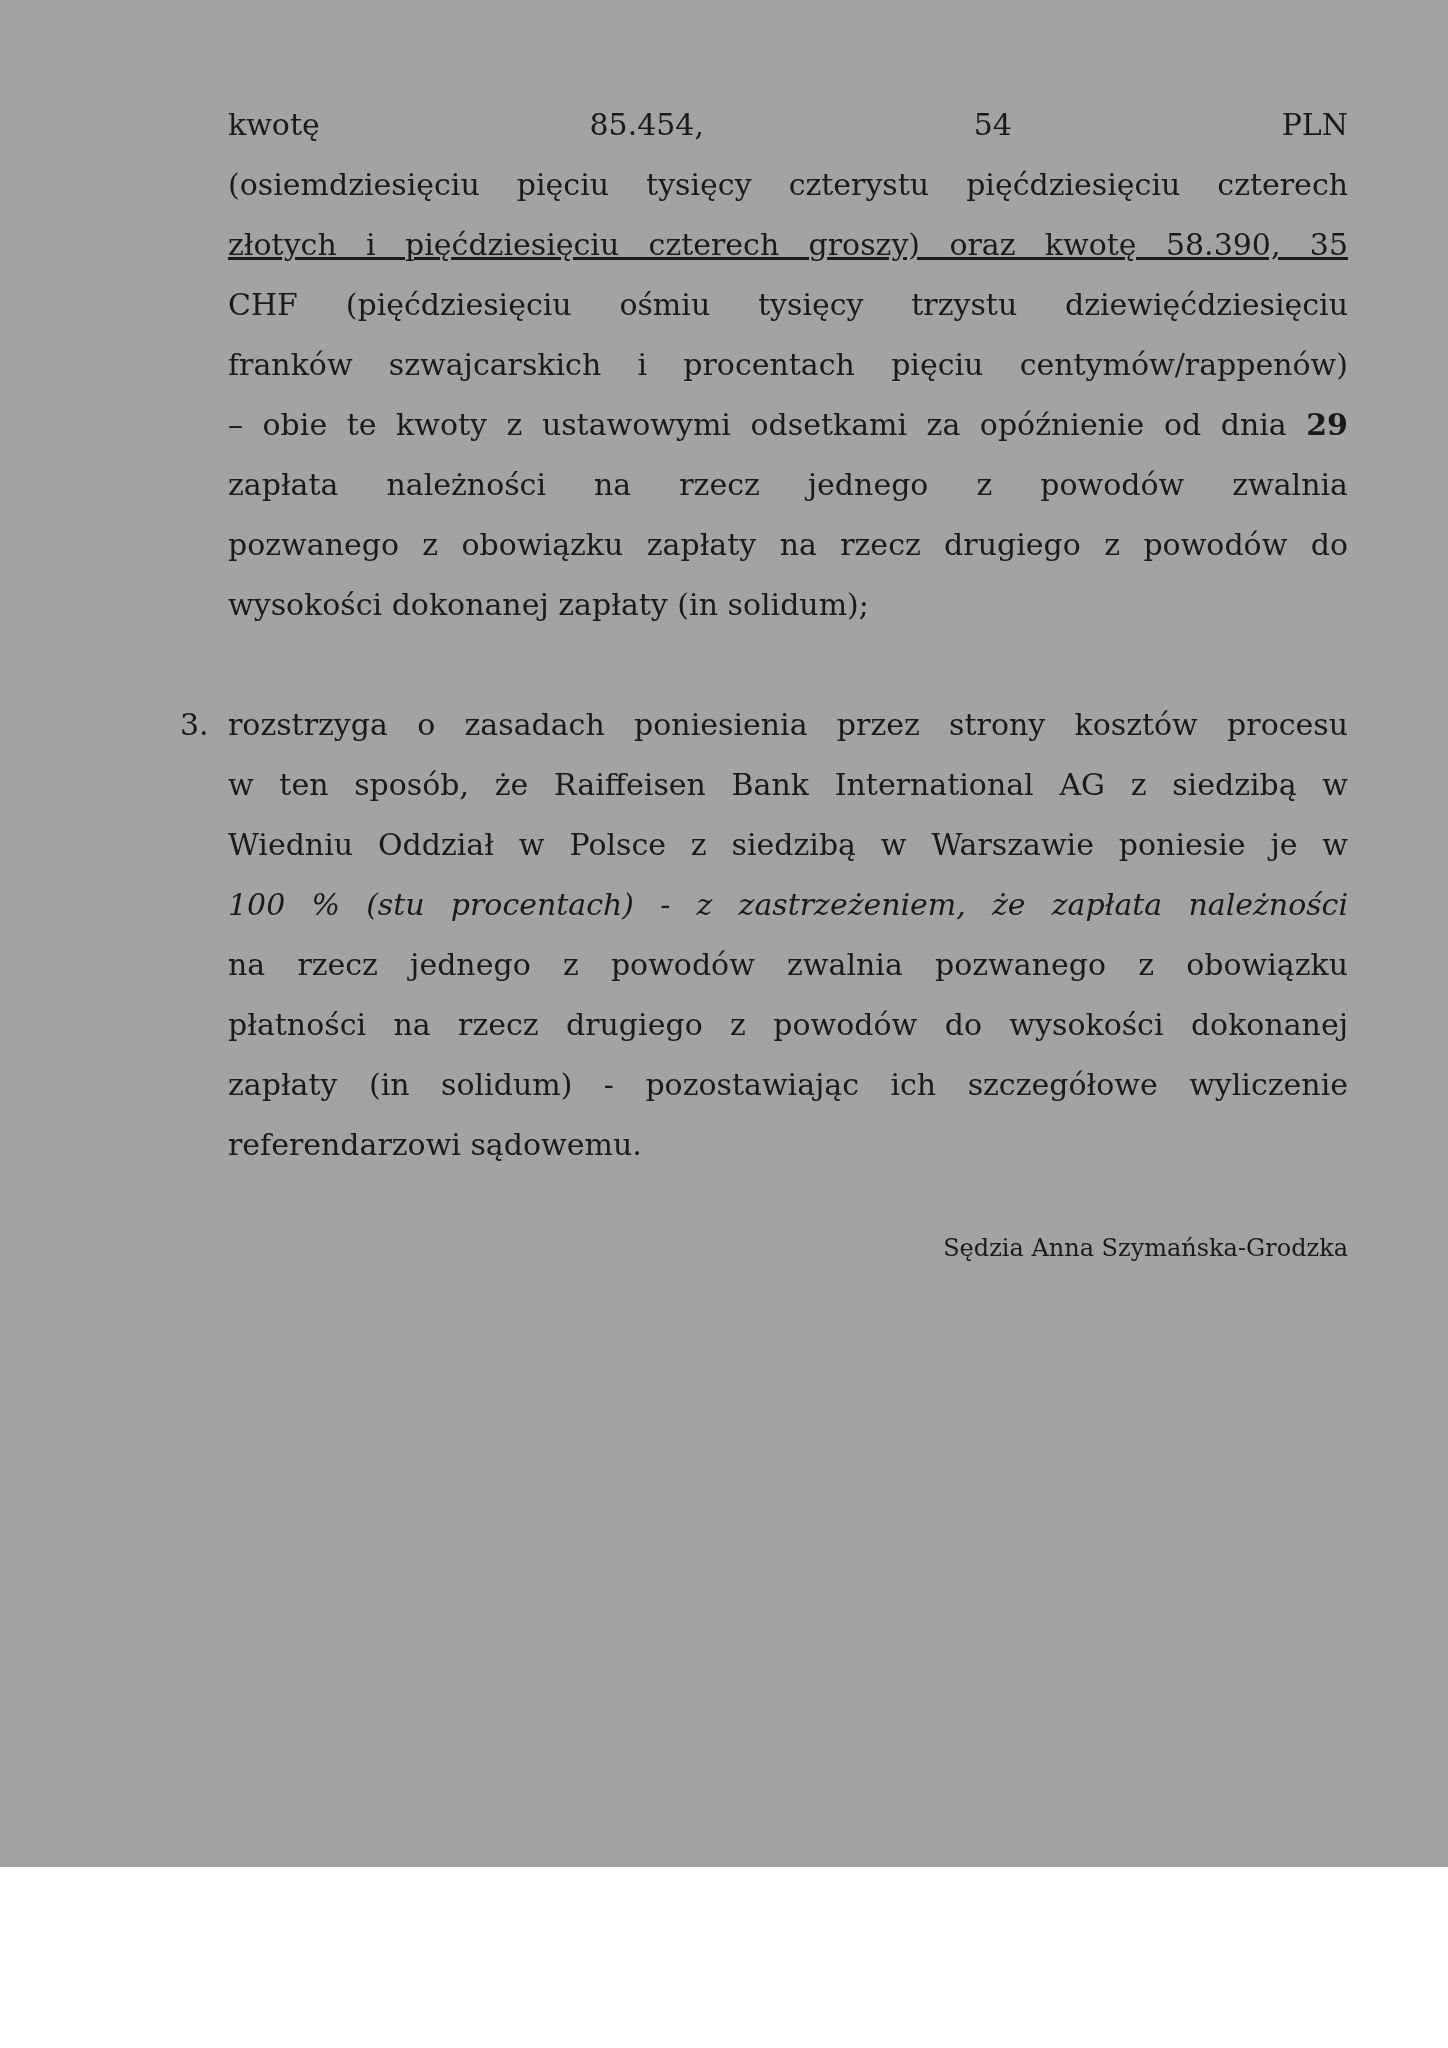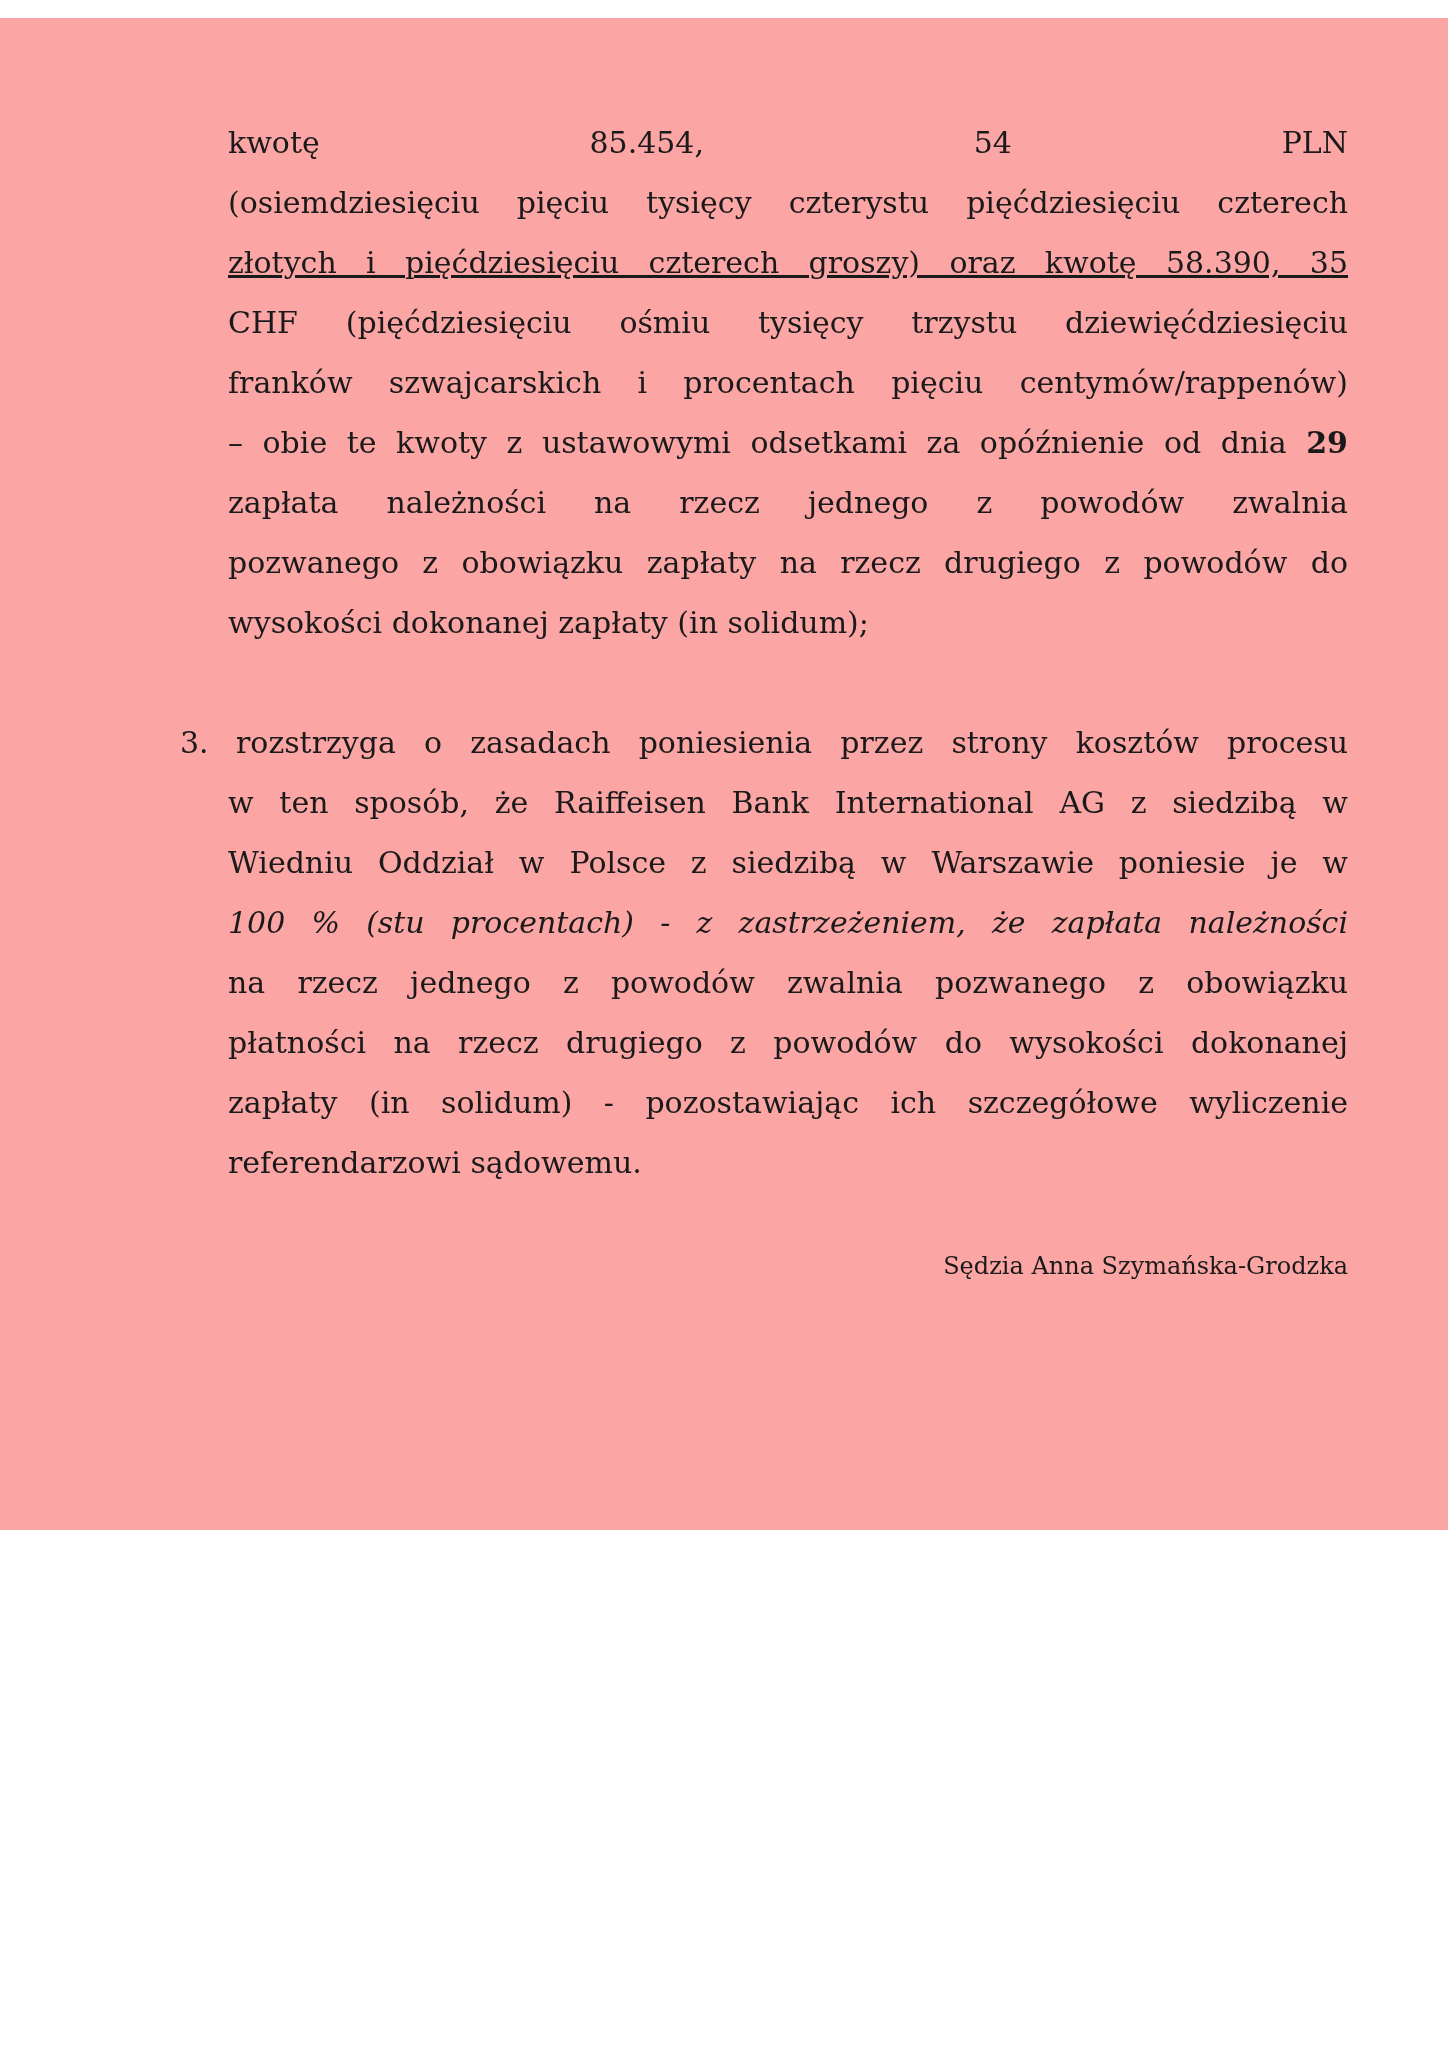--- a/index.html
+++ b/index.html
@@ -1,18 +1,18 @@
 <!DOCTYPE html>
 <html><head>
 <meta charset="utf-8">
 <style>
   html, body { margin: 0; padding: 0; background: #ffffff; }
   body { width: 1448px; height: 2048px; position: relative; overflow: hidden;
          font-family: "DejaVu Serif", serif; color: #1a1a1a; }
-  .page { position: absolute; left: 0; top: 18px; width: 1448px; height: 1512px; background: #fca5a5; }
+  .page { position: absolute; left: 0; top: 0; width: 1448px; height: 1867px; background: #a3a3a3; }
   .block { position: absolute; left: 228px; width: 1120px; font-size: 30px; line-height: 60px;
            text-align: justify; }
   .line { display: block; height: 60px; white-space: nowrap; text-align: justify; text-align-last: justify; }
   .line.last { text-align-last: left; }
   .line.right { text-align: right; text-align-last: right; }
   .cont { top: 95px; }
   .item3 { top: 695px; }
   .num { position: absolute; left: -48px; top: 0; }
   b { font-weight: bold; }
   .signature { position: absolute; top: 1228px; right: 100px; font-size: 24px; line-height: 40px;
@@ -29,21 +29,21 @@
     <span class="line" style="white-space: nowrap; display: block;"><span style="white-space: nowrap;"><span>CHF (pięćdziesięciu ośmiu tysięcy trzystu dziewięćdziesięciu</span></span></span>
     <span class="line" style="white-space: nowrap; display: block;"><span style="white-space: nowrap;"><span>franków szwajcarskich i procentach pięciu centymów/rappenów)</span></span></span>
     <span class="line" style="white-space: nowrap; display: block;"><span style="white-space: nowrap;"><span>– obie te kwoty z ustawowymi odsetkami za opóźnienie od dnia </span><b>29</b></span></span>
     <span class="line" style="white-space: nowrap; display: block;"><span style="white-space: nowrap;"><span>zapłata należności na rzecz jednego z powodów zwalnia</span></span></span>
     <span class="line" style="white-space: nowrap; display: block;"><span style="white-space: nowrap;"><span>pozwanego z obowiązku zapłaty na rzecz drugiego z powodów do</span></span></span>
     <span class="line last"><span>wysokości dokonanej zapłaty (in solidum);</span></span>
   </div>
 
   <div class="block item3">
     <span class="num">3.</span>
-    <span class="line" style="white-space: nowrap; display: block;"><span style="white-space: nowrap; margin-left: 8px;">rozstrzyga o zasadach poniesienia przez strony kosztów procesu</span></span>
+    <span class="line" style="white-space: nowrap; display: block;"><span style="white-space: nowrap;">rozstrzyga o zasadach poniesienia przez strony kosztów procesu</span></span>
     <span class="line" style="white-space: nowrap; display: block;"><span style="white-space: nowrap;">w ten sposób, że Raiffeisen Bank International AG z siedzibą w</span></span>
     <span class="line" style="white-space: nowrap; display: block;"><span style="white-space: nowrap;">Wiedniu Oddział w Polsce z siedzibą w Warszawie poniesie je w</span></span>
     <span class="line" style="white-space: nowrap; display: block;"><span style="white-space: nowrap; font-style: italic;">100 % (stu procentach) - z zastrzeżeniem, że zapłata należności</span></span>
     <span class="line" style="white-space: nowrap; display: block;"><span style="white-space: nowrap;">na rzecz jednego z powodów zwalnia pozwanego z obowiązku</span></span>
     <span class="line" style="white-space: nowrap; display: block;"><span style="white-space: nowrap;">płatności na rzecz drugiego z powodów do wysokości dokonanej</span></span>
     <span class="line" style="white-space: nowrap; display: block;"><span style="white-space: nowrap;">zapłaty (in solidum) - pozostawiając ich szczegółowe wyliczenie</span></span>
     <span class="line last">referendarzowi sądowemu.</span>
   </div>
 
   <div class="signature">Sędzia Anna Szymańska-Grodzka</div>

